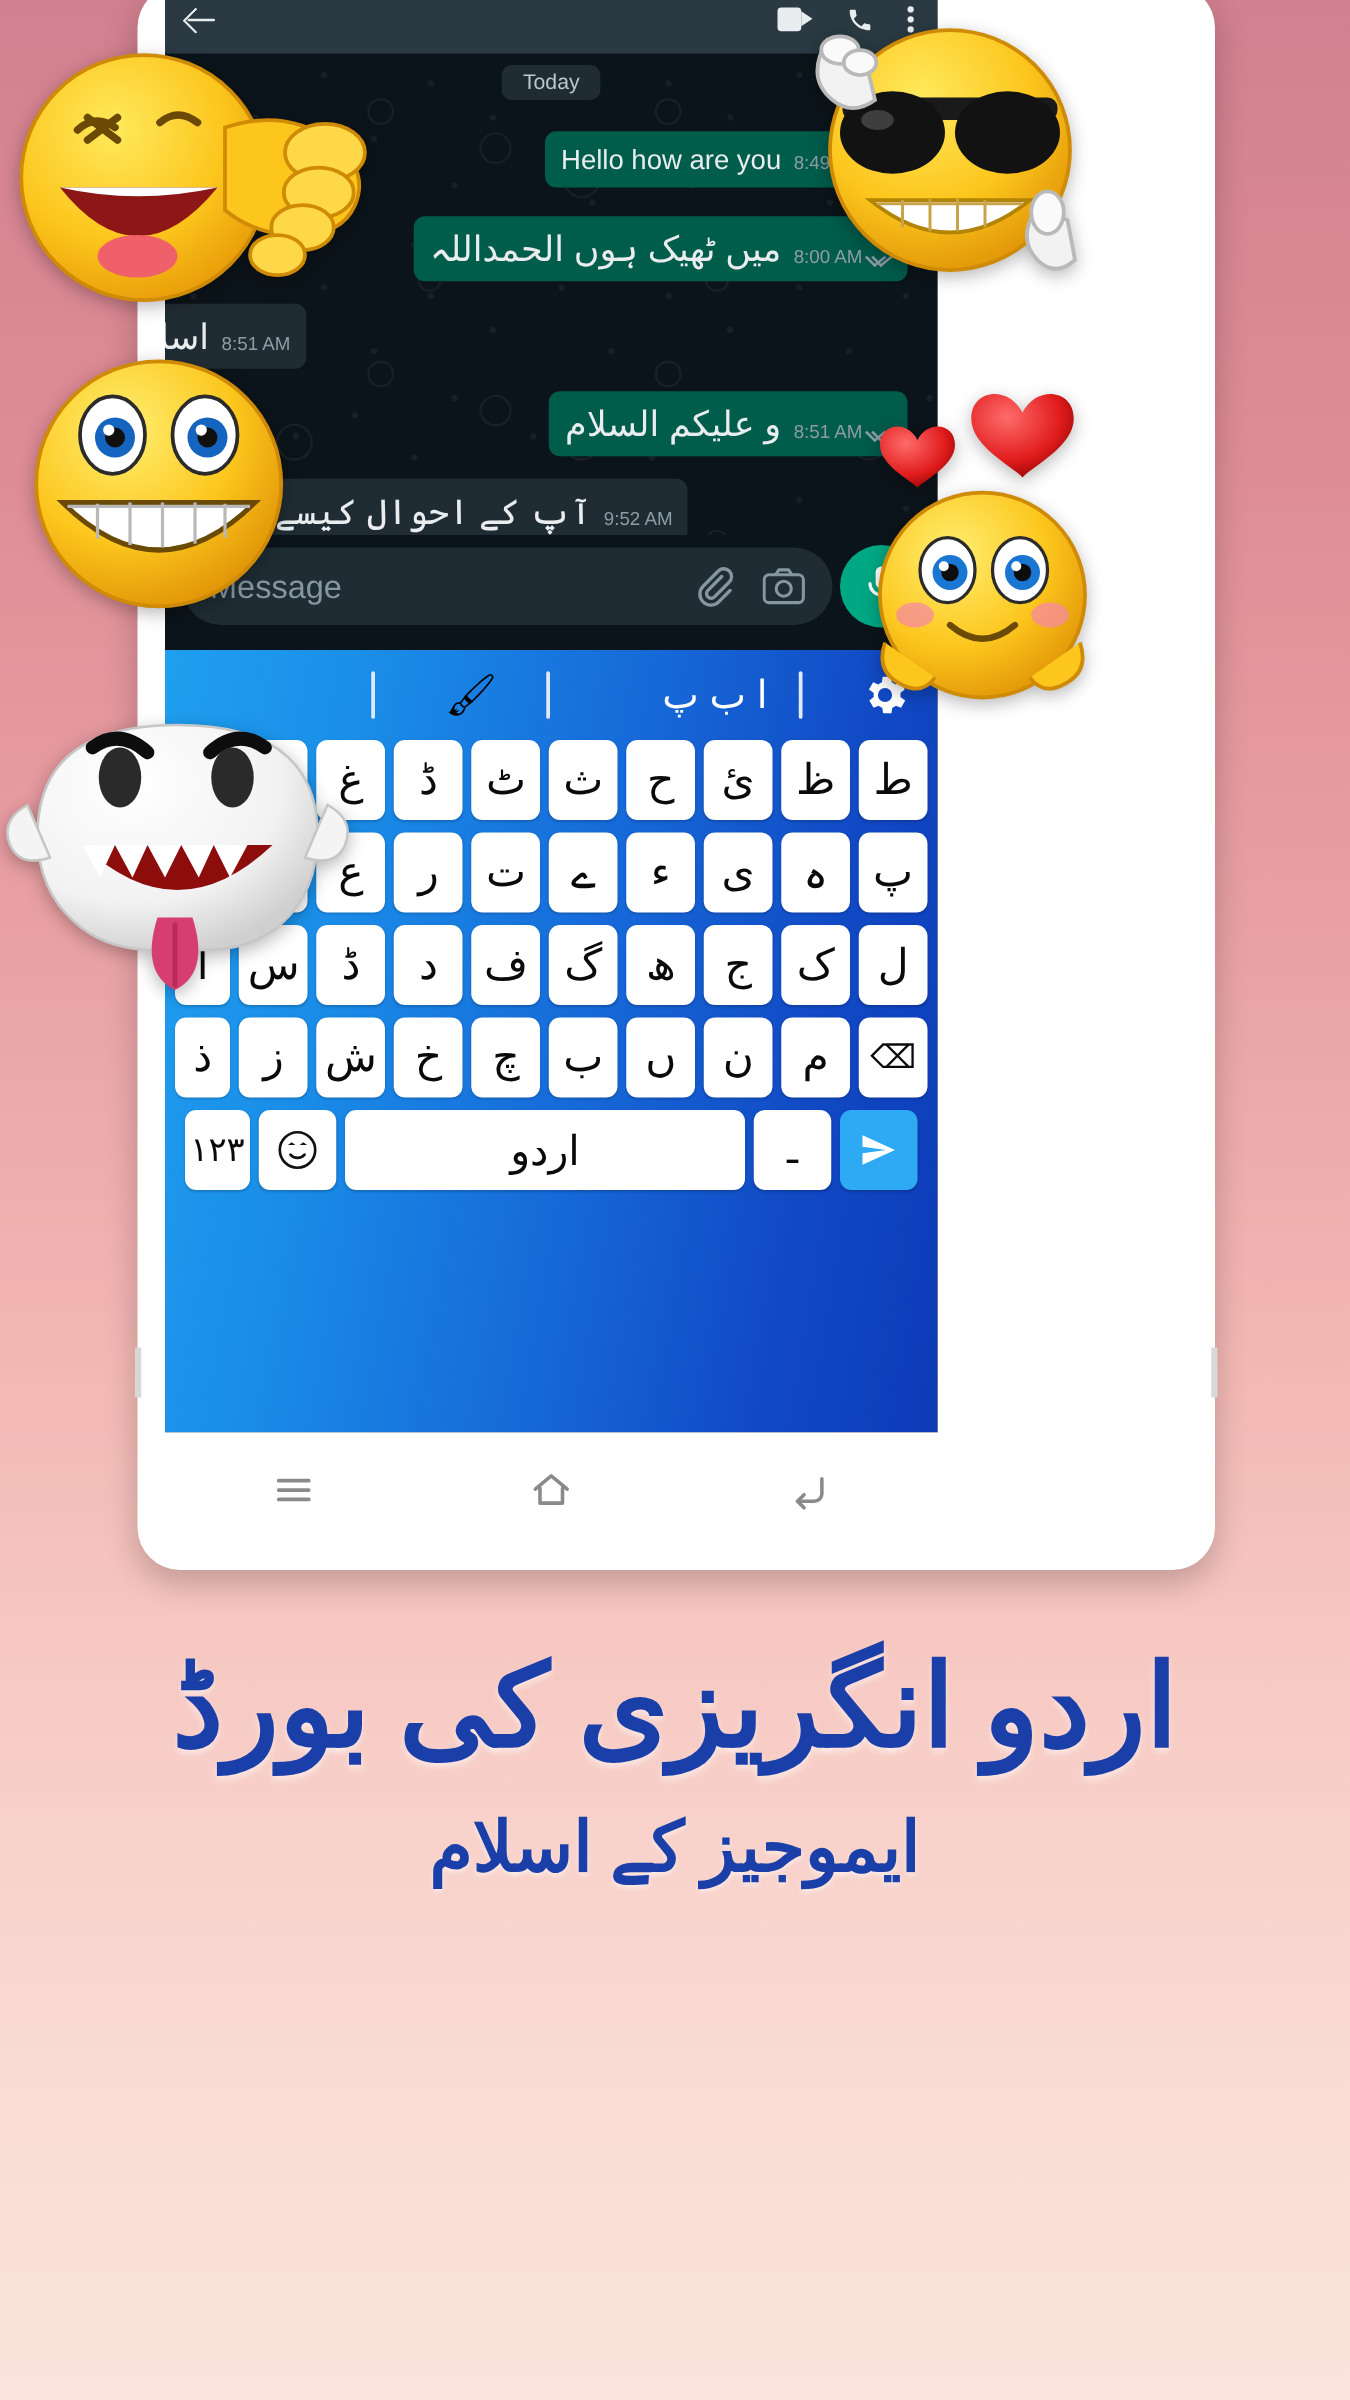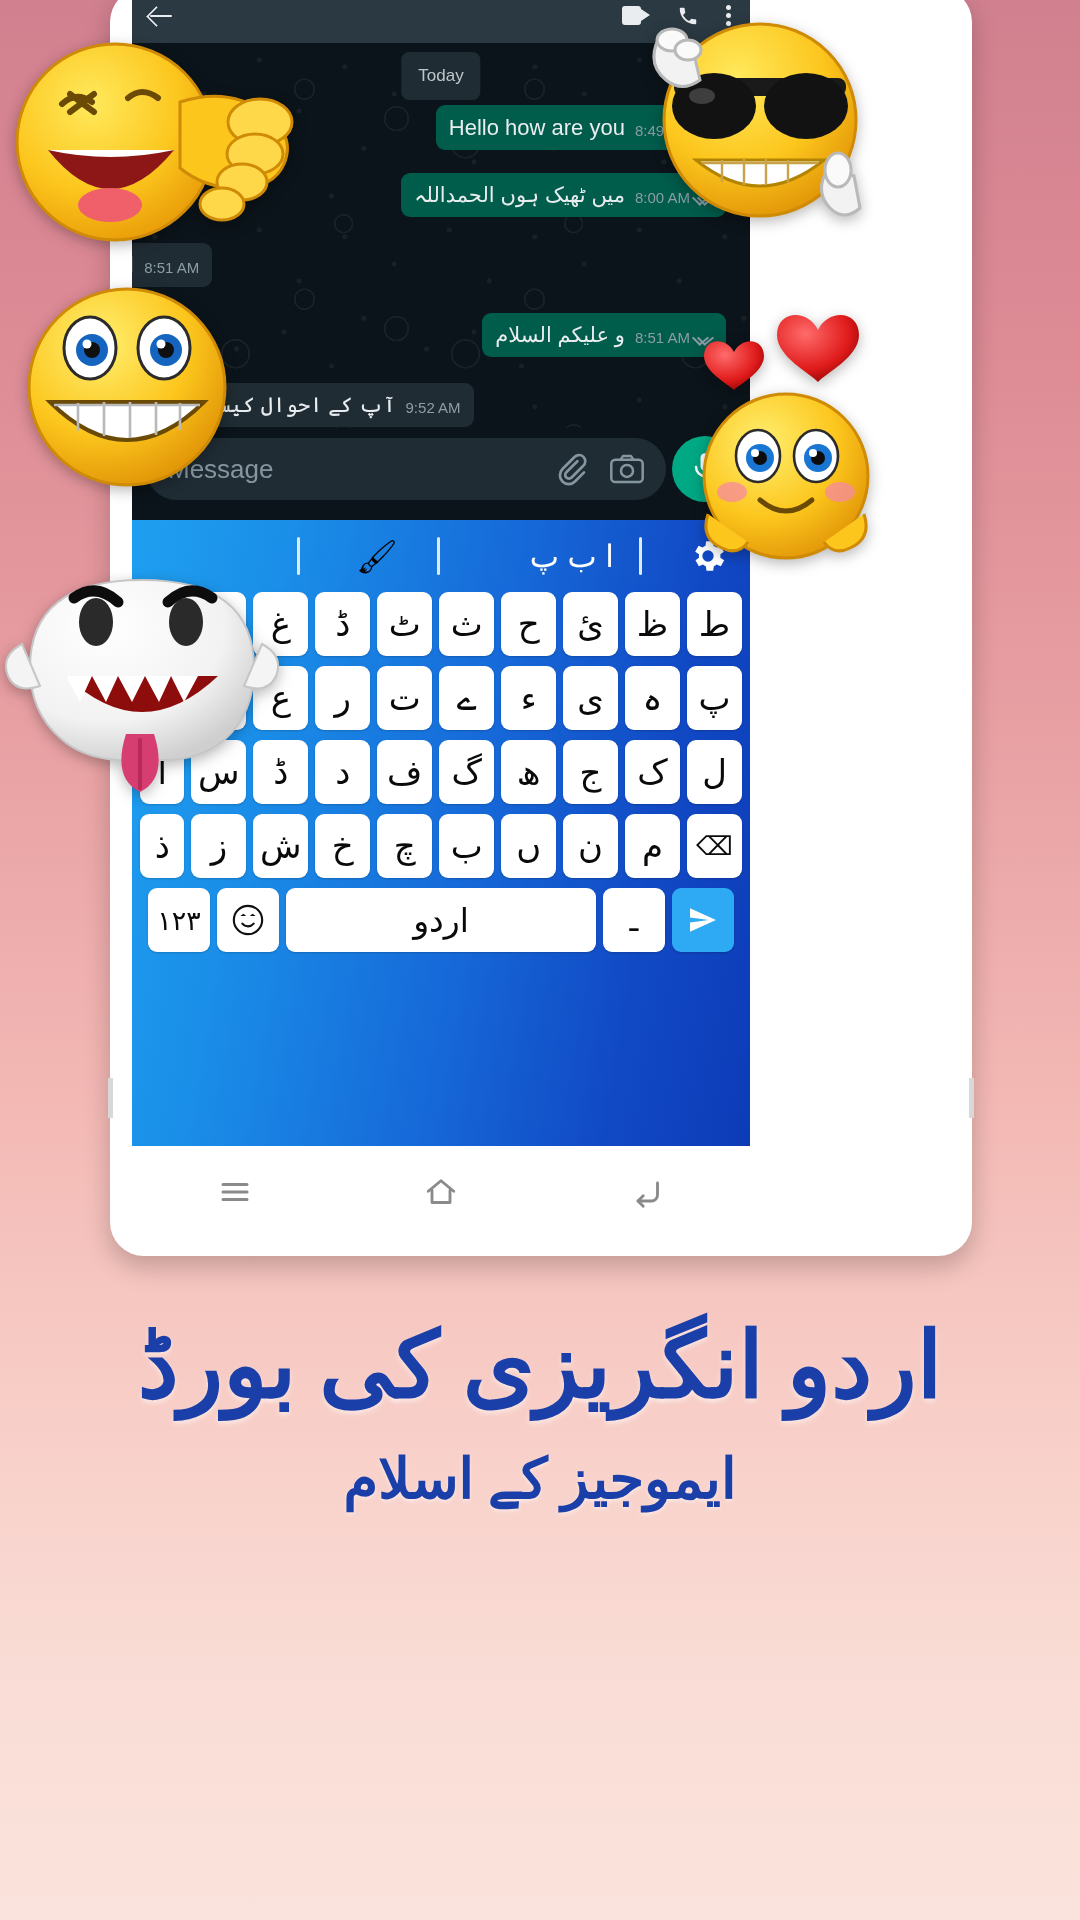--- a/index.html
+++ b/index.html
@@ -67,30 +67,30 @@
       radial-gradient(circle at 5%  90%, #fff 0 2px, transparent 3px),
       radial-gradient(circle at 45% 48%, transparent 0 13px, #fff 13px 14.5px, transparent 15px),
       radial-gradient(circle at 75% 22%, transparent 0 9px, #fff 9px 10.5px, transparent 11px),
       radial-gradient(circle at 15% 36%, transparent 0 11px, #fff 11px 12.5px, transparent 13px),
       radial-gradient(circle at 92% 86%, transparent 0 8px, #fff 8px 9.5px, transparent 10px);
     background-size:190px 170px,190px 170px,190px 170px,190px 170px,190px 170px,190px 170px,190px 170px,190px 170px,230px 210px,230px 210px,230px 210px,230px 210px;
   }
   .today-chip{
     position:absolute; left:50%; top:9px; transform:translateX(-50%);
     background:#1f2c34; color:#bcc6cb; font-size:17px;
-    padding:14px 17px; border-radius:8px;
+    padding:4px 17px; border-radius:8px;
   }
   .bubble{
     position:absolute; display:flex; align-items:flex-end; gap:10px;
     padding:10px 13px 9px; border-radius:9px; max-width:400px;justify-content:space-between;
   }
   .bubble.out{ background:#005c4b; right:24px; }
   .bubble.in { background:#202c33; left:24px; }
   .btxt{ color:#e9edef; font-size:22px; line-height:1.18; white-space:nowrap; }
-  .btxt.rtl{ direction:rtl; font-size:21px; }
+  .btxt.rtl{ direction:rtl; font-size:28px; }
   .bmeta{ display:flex; align-items:center; gap:5px; flex:0 0 auto; padding-bottom:2px;}
   .btime{ color:#8c9da6; font-size:15px; white-space:nowrap; }
   .ticks{ width:18px; height:11px; position:relative; }
   .ticks::before,.ticks::after{
     content:""; position:absolute; top:0; width:9px; height:10px;
     border-right:2px solid #8c9da6; border-bottom:2px solid #8c9da6;
     transform:rotate(45deg) skew(-6deg);
   }
   .ticks::before{ left:0; } .ticks::after{ left:5px; }
 
@@ -129,21 +129,21 @@
   .key{
     width:57px; height:64px; background:#ffffff; border-radius:9px;
     display:flex; align-items:center; justify-content:center;
     font-size:34px; color:#0a0a0a; font-family:"DejaVu Sans", sans-serif;
     box-shadow:0 1px 2px rgba(0,0,0,.18);
   }
   .key.half{ width:46px; }
   .key.bksp{ font-size:26px; }
   .kb-bottom{ display:flex; justify-content:center; align-items:center; gap:7px; padding:0 8px; direction:rtl; }
   .key.space{ flex:1; height:64px; font-size:33px; }
-  .key.num{ width:62px; font-size:27px; }
+  .key.num{ width:52px; font-size:27px; }
   .key.emo{ width:62px; font-size:32px; }
   .key.dash{ width:62px; font-size:30px; }
   .key.send{ width:62px; height:64px; background:#2eaaf5; color:#fff; font-size:30px; }
 
   
   .navbar{
     position:absolute; left:22px; top:1158px; width:618px; height:92px;
     background:#ffffff; display:flex; align-items:center; justify-content:space-around;
   }
   .nav-ic{ width:36px; height:36px; }

